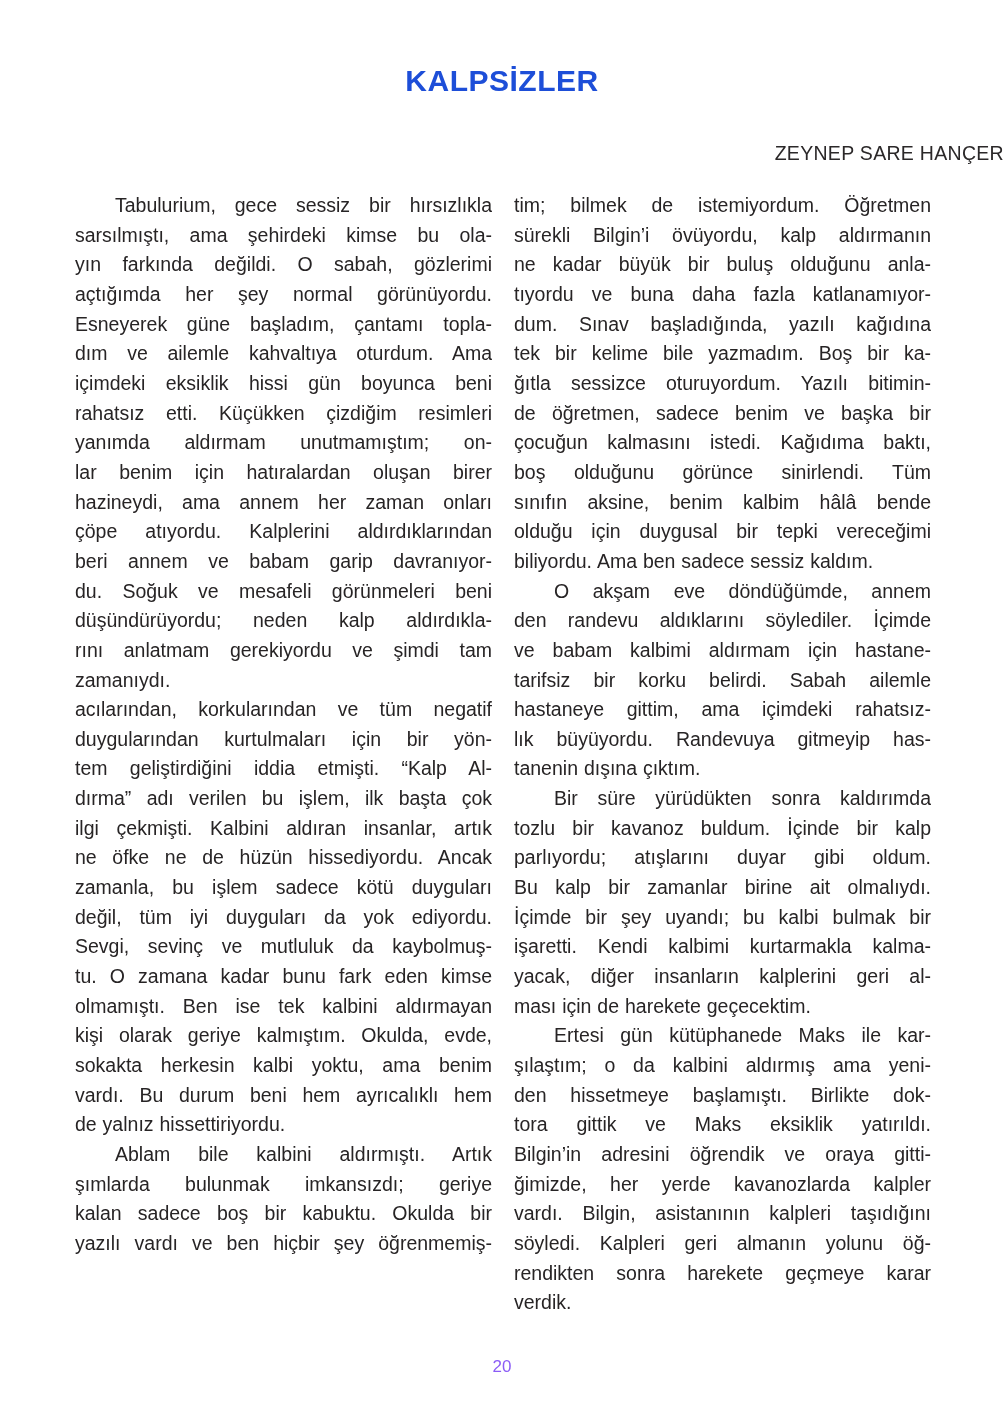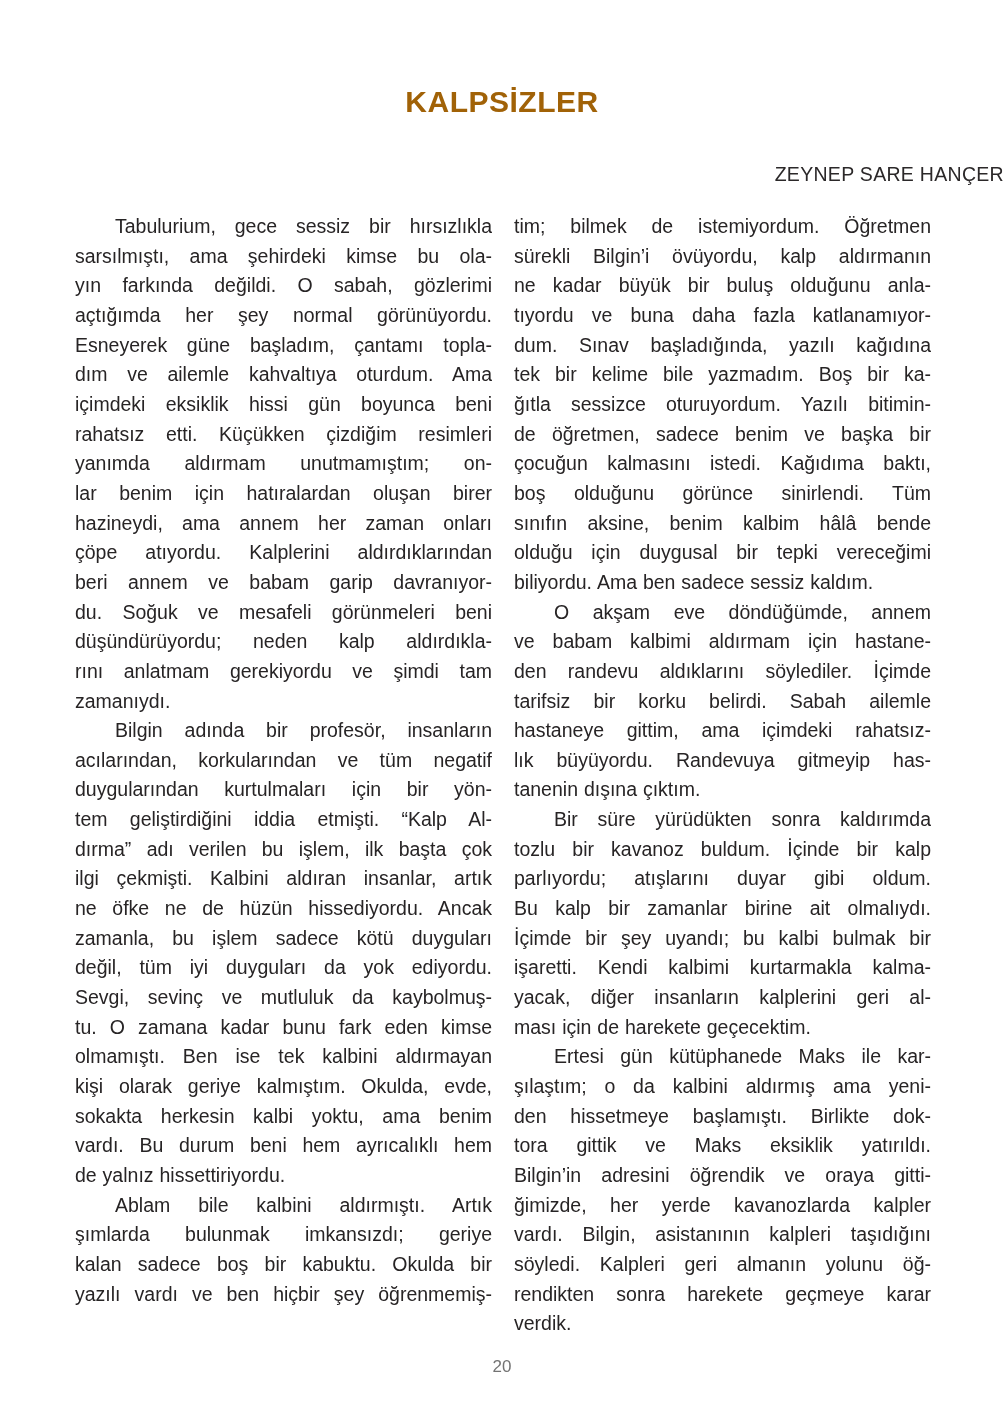--- a/index.html
+++ b/index.html
@@ -11,26 +11,26 @@
     position: relative;
     width: 1004px;
     height: 1417px;
     margin: 0 auto;
     background: #ffffff;
     font-family: "Liberation Sans", sans-serif;
     color: #272425;
     overflow: hidden;
   }
   .title {
-    padding-top: 85px;
+    padding-top: 64px;
     text-align: center;
     font-size: 30px;
     font-weight: 700;
     letter-spacing: 0.5px;
-    color: #a16207;
+    color: #1d4ed8;
   }
   .author {
     margin: 44px 0 0 75px;
     font-size: 19.5px;
     letter-spacing: 0.3px;
     color: #2b2829;
     text-align: right;
   }
   .cols {
     display: flex;
@@ -56,21 +56,21 @@
   .line.indent {
     text-indent: 40px;
   }
   .pagenum {
     position: absolute;
     left: 0;
     right: 0;
     bottom: 40px;
     text-align: center;
     font-size: 17px;
-    color: #737373;
+    color: #8b5cf6;
   }
 </style>
 </head>
 <body>
 
 <div class="page">
   <div class="title">KALPSİZLER</div>
 
   <div class="author">ZEYNEP SARE HANÇER</div>
 
@@ -89,21 +89,20 @@
           <div class="line">lar benim için hatıralardan oluşan birer</div>
           <div class="line">hazineydi, ama annem her zaman onları</div>
           <div class="line">çöpe atıyordu. Kalplerini aldırdıklarından</div>
           <div class="line">beri annem ve babam garip davranıyor-</div>
           <div class="line">du. Soğuk ve mesafeli görünmeleri beni</div>
           <div class="line">düşündürüyordu; neden kalp aldırdıkla-</div>
           <div class="line">rını anlatmam gerekiyordu ve şimdi tam</div>
           <div class="line end">zamanıydı.</div>
         </div>
         <div class="para">
-          <div class="line indent">Bilgin adında bir profesör, insanların</div>
           <div class="line">acılarından, korkularından ve tüm negatif</div>
           <div class="line">duygularından kurtulmaları için bir yön-</div>
           <div class="line">tem geliştirdiğini iddia etmişti. “Kalp Al-</div>
           <div class="line">dırma” adı verilen bu işlem, ilk başta çok</div>
           <div class="line">ilgi çekmişti. Kalbini aldıran insanlar, artık</div>
           <div class="line">ne öfke ne de hüzün hissediyordu. Ancak</div>
           <div class="line">zamanla, bu işlem sadece kötü duyguları</div>
           <div class="line">değil, tüm iyi duyguları da yok ediyordu.</div>
           <div class="line">Sevgi, sevinç ve mutluluk da kaybolmuş-</div>
           <div class="line">tu. O zamana kadar bunu fark eden kimse</div>
@@ -131,22 +130,22 @@
           <div class="line">ğıtla sessizce oturuyordum. Yazılı bitimin-</div>
           <div class="line">de öğretmen, sadece benim ve başka bir</div>
           <div class="line">çocuğun kalmasını istedi. Kağıdıma baktı,</div>
           <div class="line">boş olduğunu görünce sinirlendi. Tüm</div>
           <div class="line">sınıfın aksine, benim kalbim hâlâ bende</div>
           <div class="line">olduğu için duygusal bir tepki vereceğimi</div>
           <div class="line end">biliyordu. Ama ben sadece sessiz kaldım.</div>
         </div>
         <div class="para">
           <div class="line indent">O akşam eve döndüğümde, annem</div>
+          <div class="line">den randevu aldıklarını söylediler. İçimde</div>
           <div class="line">ve babam kalbimi aldırmam için hastane-</div>
-          <div class="line">den randevu aldıklarını söylediler. İçimde</div>
           <div class="line">tarifsiz bir korku belirdi. Sabah ailemle</div>
           <div class="line">hastaneye gittim, ama içimdeki rahatsız-</div>
           <div class="line">lık büyüyordu. Randevuya gitmeyip has-</div>
           <div class="line end">tanenin dışına çıktım.</div>
         </div>
         <div class="para">
           <div class="line indent">Bir süre yürüdükten sonra kaldırımda</div>
           <div class="line">tozlu bir kavanoz buldum. İçinde bir kalp</div>
           <div class="line">parlıyordu; atışlarını duyar gibi oldum.</div>
           <div class="line">Bu kalp bir zamanlar birine ait olmalıydı.</div>

